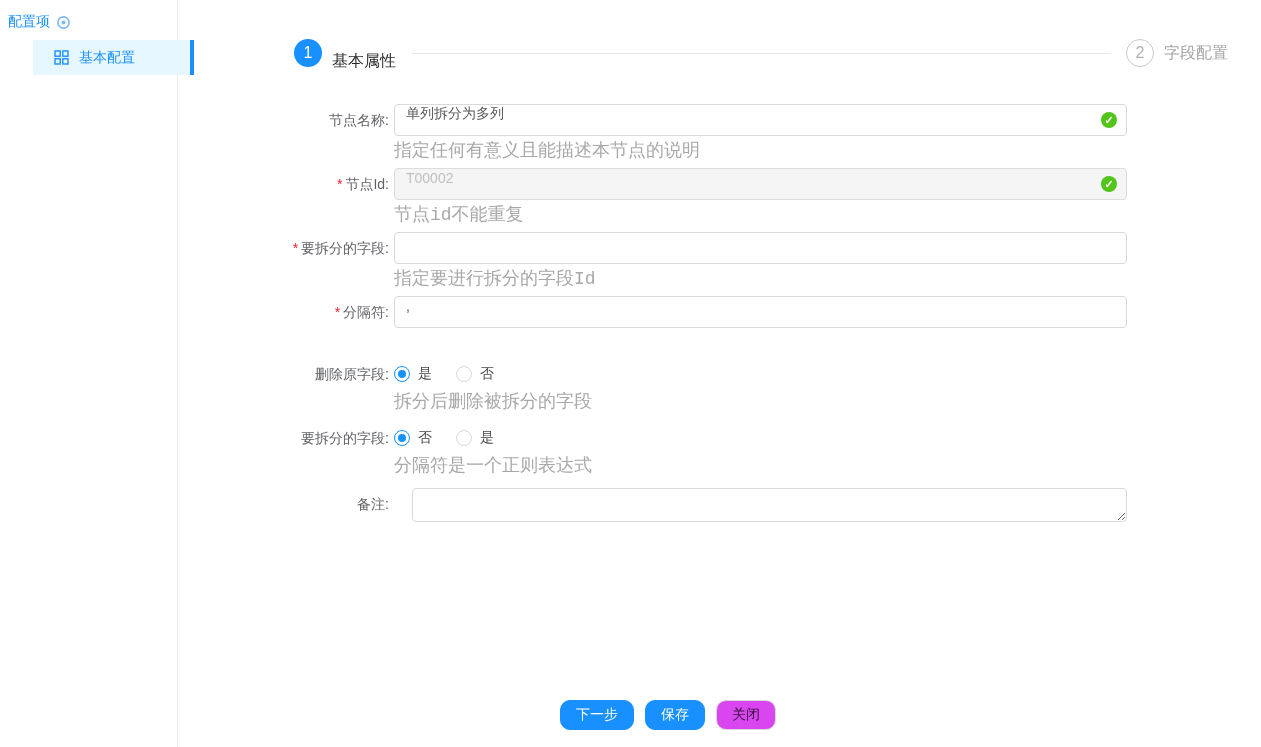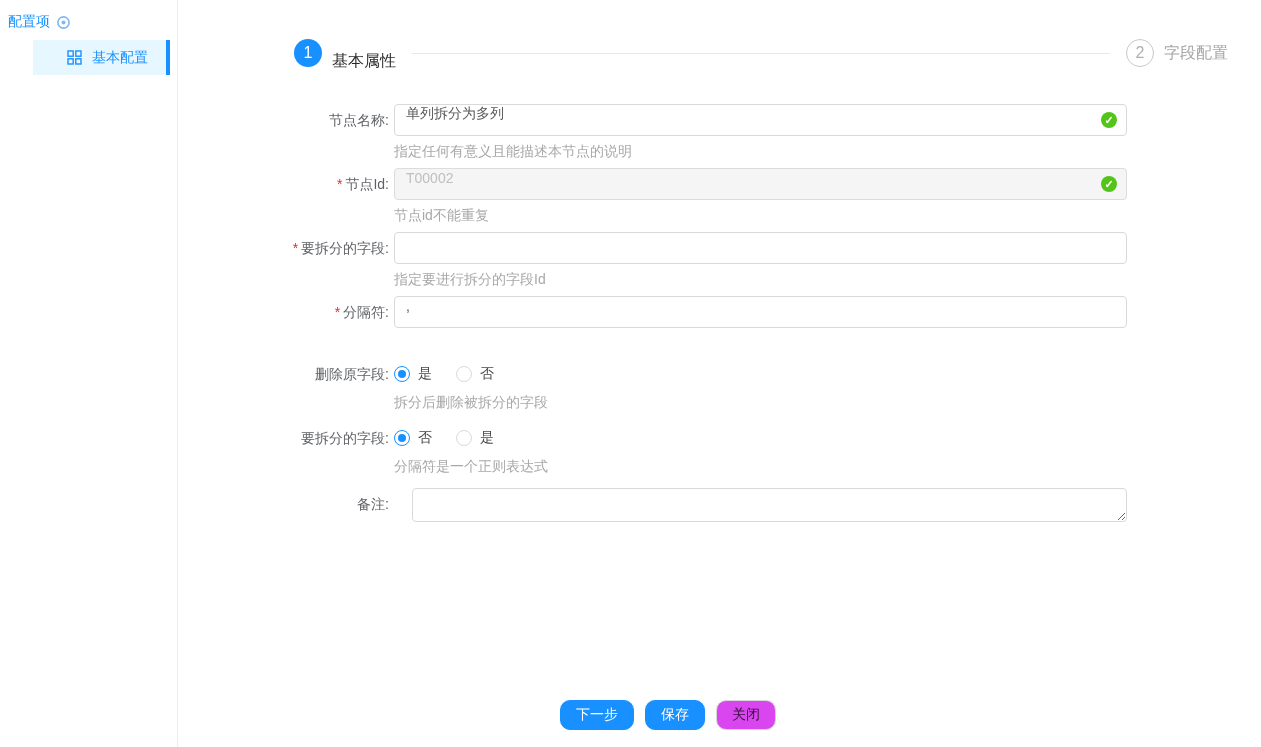--- a/index.html
+++ b/index.html
@@ -2,22 +2,22 @@
 <html><head>
 <meta charset="utf-8">
 <style>
   * { margin:0; padding:0; box-sizing:border-box; }
   html,body { width:1261px; height:747px; background:#fff; overflow:hidden;
               font-family:"Liberation Sans", sans-serif; font-size:14px; color:rgba(0,0,0,0.85); }
 
   
   .sidebar { position:absolute; left:0; top:0; width:178px; height:747px; border-right:1px solid #ebeef5; background:#fff; }
   .sidebar-title { position:absolute; left:8px; top:13px; display:flex; align-items:center; gap:6px; color:#1890ff; font-size:14px; }
-  .sidebar-item { position:absolute; top:40px; left:33px; width:137px; height:35px; background:#e6f7ff;
-                  border-right:4px solid #1890ff; display:flex; align-items:center; padding-left:34px;
+  .sidebar-item { position:absolute; top:40px; left:33px; width:161px; height:35px; background:#e6f7ff;
+                  border-right:4px solid #1890ff; display:flex; align-items:center; padding-left:21px;
                   color:#1890ff; cursor:pointer; }
   .sidebar-item .icon { display:flex; margin-right:10px; }
 
   
   .main { position:absolute; left:178px; top:0; right:0; bottom:0; }
 
   
   .steps { position:absolute; left:116px; right:33px; top:39px; height:28px; display:flex; align-items:center; }
   .step-circle { width:28px; height:28px; border-radius:50%; flex:none; display:flex; align-items:center; justify-content:center; font-size:16px; }
   .circle-active { background:#1890ff; color:#fff; }
@@ -32,21 +32,21 @@
   .row-label { position:absolute; left:-216px; width:211px; text-align:right; line-height:32px;
                color:#606266; white-space:nowrap; }
   .row-label.lh16 { line-height:16px; }
   .required-mark { color:#f5222d; margin-right:3px; }
   .text-input { width:100%; height:32px; border:1px solid #d9d9d9; border-radius:4px;
                 padding:0 32px 12px 11px; font-size:14px; color:#595959; outline:none; background:#fff;
                 font-family:"Liberation Sans", sans-serif; }
   .text-input:disabled { background:#f5f5f5; color:#bfbfbf; border-color:#dcdcdc; }
   .check-badge { position:absolute; top:8px; right:10px; width:16px; height:16px; border-radius:50%;
                  background:#52c41a; color:#fff; font-size:11px; line-height:16px; text-align:center; font-weight:bold; }
-  .help { margin-top:5px; color:#a8a8a8; font-size:14px; line-height:20px; white-space:nowrap; }
+  .help { margin-top:5px; color:#a8a8a8; font-size:18px; line-height:20px; white-space:nowrap;font-family:Liberation Mono, monospace; }
 
   .radio-group { display:flex; align-items:center; height:16px; }
   .radio { width:16px; height:16px; border-radius:50%; background:#fff; flex:none; position:relative; cursor:pointer; }
   .radio.on  { border:1px solid #1890ff; }
   .radio.on::after { content:""; position:absolute; left:3px; top:3px; width:8px; height:8px; border-radius:50%; background:#1890ff; }
   .radio.off { border:1px solid #d9d9d9; }
   .radio-label { margin:0 24px 0 8px; color:rgba(0,0,0,0.75); cursor:pointer; }
   .radio-help { margin-top:10px; }
 
   .textarea-input { width:100%; height:34px; min-height:34px; border:1px solid #d9d9d9; border-radius:4px;

